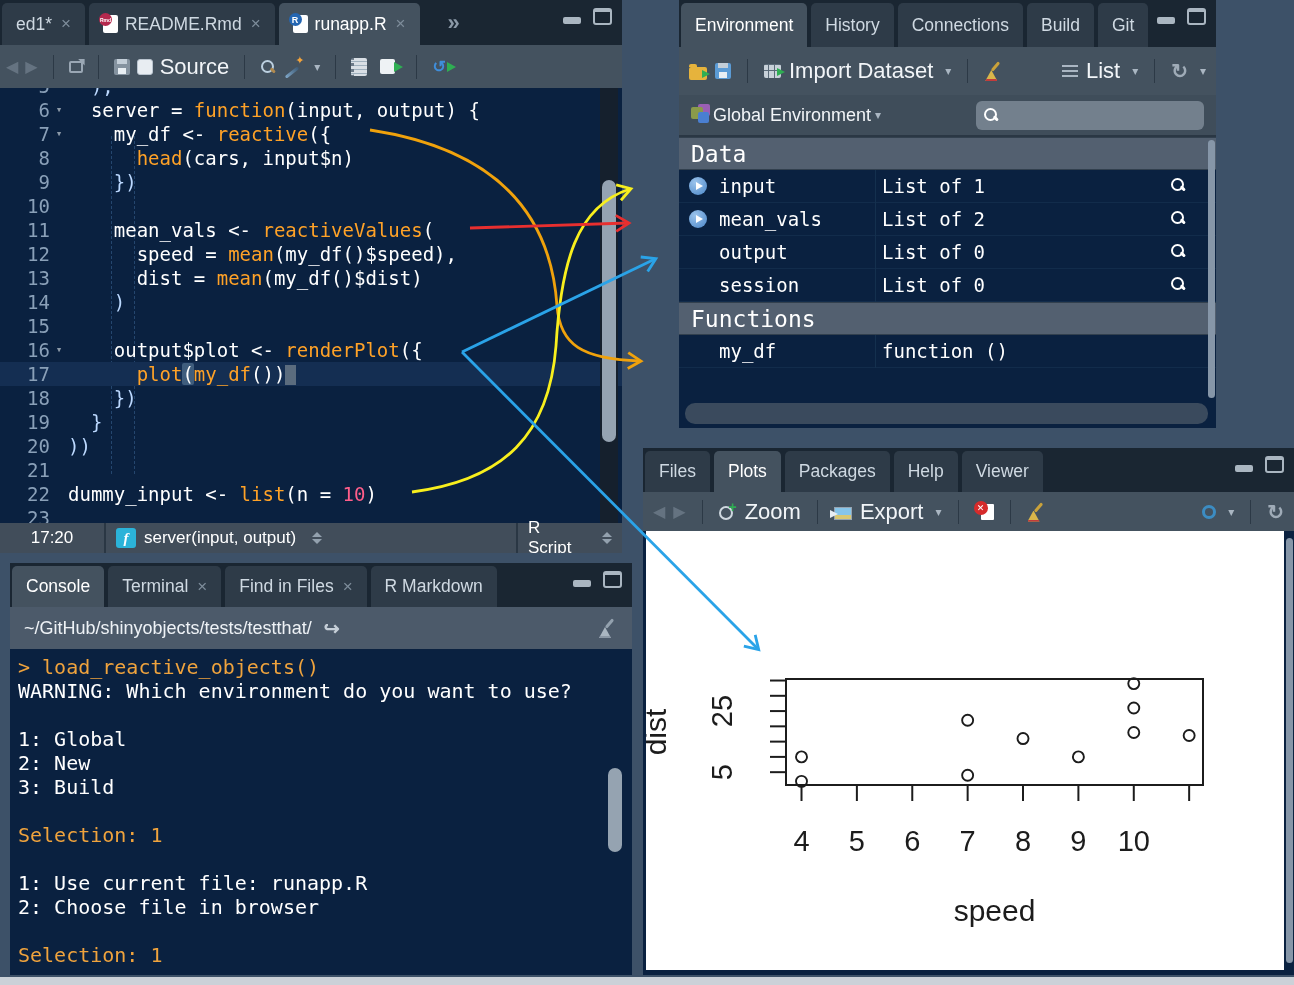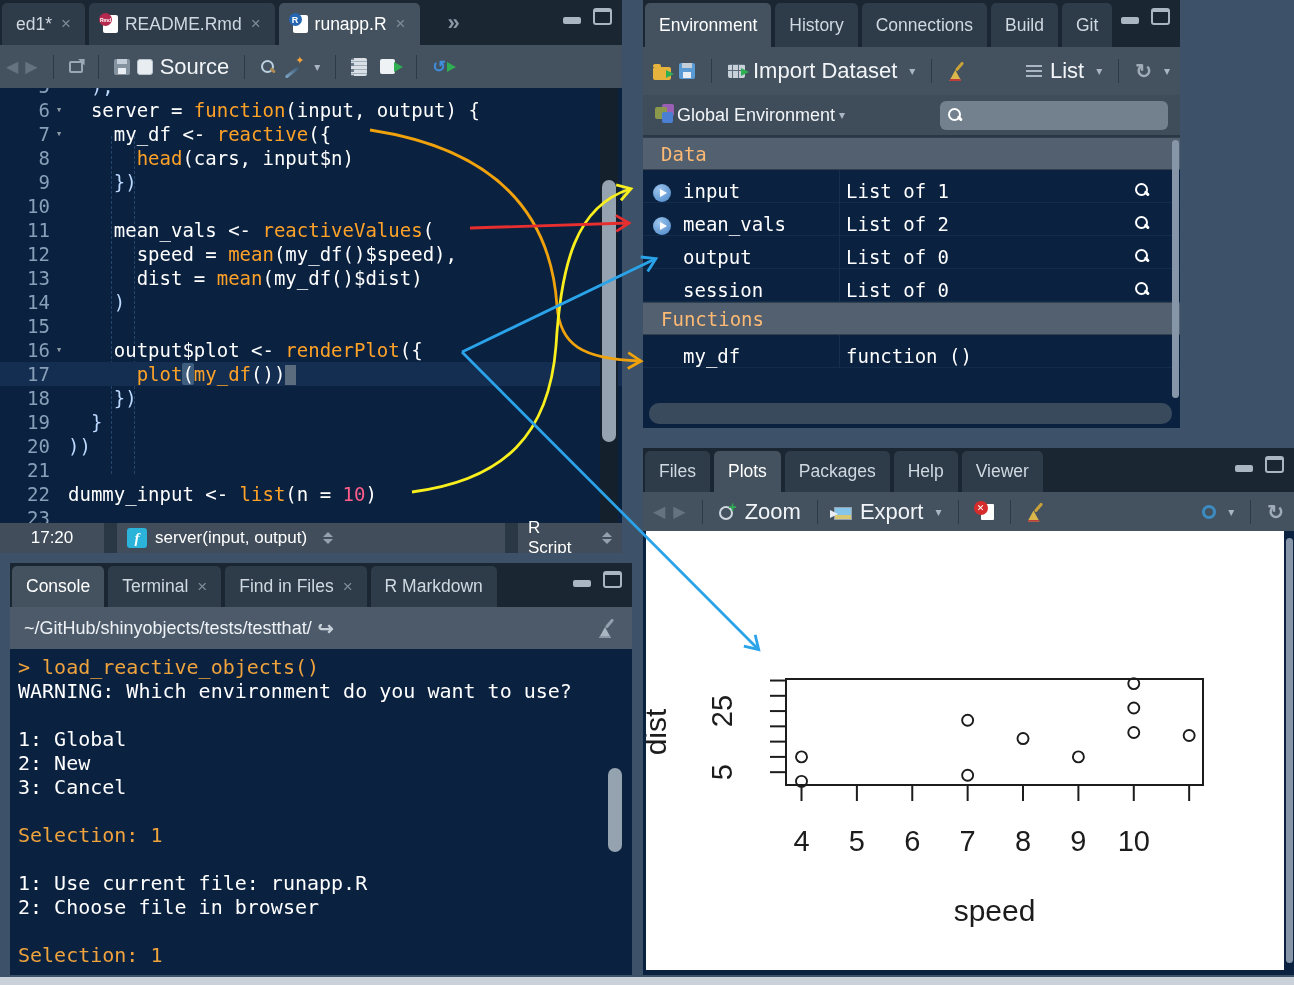--- a/index.html
+++ b/index.html
@@ -95,35 +95,35 @@
   .foldc{width:18px;flex:0 0 18px;text-align:center;color:#8b99a7;font-size:11px}
   .ctext{color:#fff}
   .ctext .k{color:var(--kw)}
   .ctext .num{color:var(--num)}
   .ctext .b{color:var(--brk)}
   .ctext .bh{background:#3f5d7d;border-radius:2px;color:#fff}
   .caretblk{display:inline-block;width:11px;height:20px;background:#5b6c7e;vertical-align:-4px}
   .iguide{position:absolute;width:0;border-left:1px dashed #24466e;top:48px;height:338px;pointer-events:none}
   .vthumb{position:absolute;border-radius:8px;background:#95a3b1}
   .vtrack{position:absolute;background:#15202d}
-  #ed-status{position:absolute;left:0;bottom:0;right:0;height:30px;background:#2a3744;display:flex;gap:13px;color:#fff;font-size:17px}
+  #ed-status{position:absolute;left:0;bottom:0;right:0;height:30px;background:#2a3744;display:flex;gap:2px;color:#fff;font-size:17px}
   #ed-status .seg{background:#414d5a;display:flex;align-items:center;padding:0 10px;gap:8px}
   
   #console{left:10px;top:563px;width:622px;height:412px}
-  #con-dir{position:absolute;left:0;top:44px;right:0;height:42px;background:#4c5a6a;display:flex;align-items:center;padding:0 14px;gap:6px;color:#eef2f6;font-size:18px}
+  #con-dir{position:absolute;left:0;top:44px;right:0;height:42px;background:#4c5a6a;display:flex;align-items:center;padding:0 14px;gap:12px;color:#eef2f6;font-size:18px}
   #con-out{position:absolute;left:0;top:86px;right:0;bottom:0;padding:6px 0 0 8px;font-family:"DejaVu Sans Mono","Liberation Mono",monospace;font-size:20px}
   .con-line{height:24px;line-height:24px;white-space:pre;color:#fff}
   .con-line.cmd,.con-line.sel{color:var(--con-orange)}
   
-  #env{left:643px;top:0;width:537px;height:428px}
+  #env{left:679px;top:0;width:537px;height:428px}
   #env-toolbar{top:47px;height:48px;padding:0 10px;gap:8px}
   #env-scope{position:absolute;left:0;top:95px;right:0;height:42px;background:#3f4d5a;border-bottom:2px solid #2a3744;display:flex;align-items:center;padding:0 12px;color:#f2f5f8;font-size:18px}
   .searchbox{margin-left:auto;width:228px;height:29px;background:#73808d;border-radius:6px;display:flex;align-items:center;padding:0 7px}
-  .ehead{height:33px;background:var(--header);border-top:1px solid #32404e;border-bottom:1px solid #32404e;color:#fdba74;font-family:"DejaVu Sans Mono","Liberation Mono",monospace;font-size:19px;display:flex;align-items:center;padding:0 18px}
-  .erow{height:33px;display:flex;align-items:flex-end;position:relative;border-bottom:1px solid #122c4b;font-family:"DejaVu Sans Mono","Liberation Mono",monospace;font-size:19px;color:#fff}
+  .ehead{height:33px;background:var(--header);border-top:1px solid #32404e;border-bottom:1px solid #32404e;color:#ffffff;font-family:"DejaVu Sans Mono","Liberation Mono",monospace;font-size:23px;display:flex;align-items:center;padding:0 12px}
+  .erow{height:33px;display:flex;align-items:center;position:relative;border-bottom:1px solid #122c4b;font-family:"DejaVu Sans Mono","Liberation Mono",monospace;font-size:19px;color:#fff}
   .erow .expc{width:22px;margin-left:10px;flex:0 0 22px}
   .erow .ename{margin-left:8px}
   .erow .eval{position:absolute;left:203px}
   .erow .ric{position:absolute;right:30px}
   .coldiv{position:absolute;left:196px;top:0;bottom:0;width:1px;background:#14304e}
   #env-hscroll{position:absolute;left:6px;right:8px;top:403px;height:21px;background:#3a4a5d;border-radius:10px}
   
   #plots{left:643px;top:448px;width:651px;height:527px}
   #plots-toolbar{top:44px;height:39px;padding:0 10px;gap:8px}
   #plot-white{position:absolute;left:3px;top:83px;width:638px;height:439px;background:#fff}
@@ -260,21 +260,21 @@
       <span>~/GitHub/shinyobjects/tests/testthat/</span>
       <span class="i-diracute">↪</span>
       <span style="margin-left:auto" class="ic i-broom gray"></span>
     </div>
     <div id="con-out">
         <div class="con-line cmd">&gt; load_reactive_objects()</div>
         <div class="con-line out">WARNING: Which environment do you want to use?</div>
         <div class="con-line out"></div>
         <div class="con-line out">1: Global</div>
         <div class="con-line out">2: New</div>
-        <div class="con-line out">3: Cancel</div>
+        <div class="con-line out">3: Build</div>
         <div class="con-line out"></div>
         <div class="con-line sel">Selection: 1</div>
         <div class="con-line out"></div>
         <div class="con-line out">1: Use current file: runapp.R</div>
         <div class="con-line out">2: Choose file in browser</div>
         <div class="con-line out"></div>
         <div class="con-line sel">Selection: 1</div>
       </div>
     <div class="vthumb" style="left:598px;top:205px;width:14px;height:84px"></div>
   </div>

